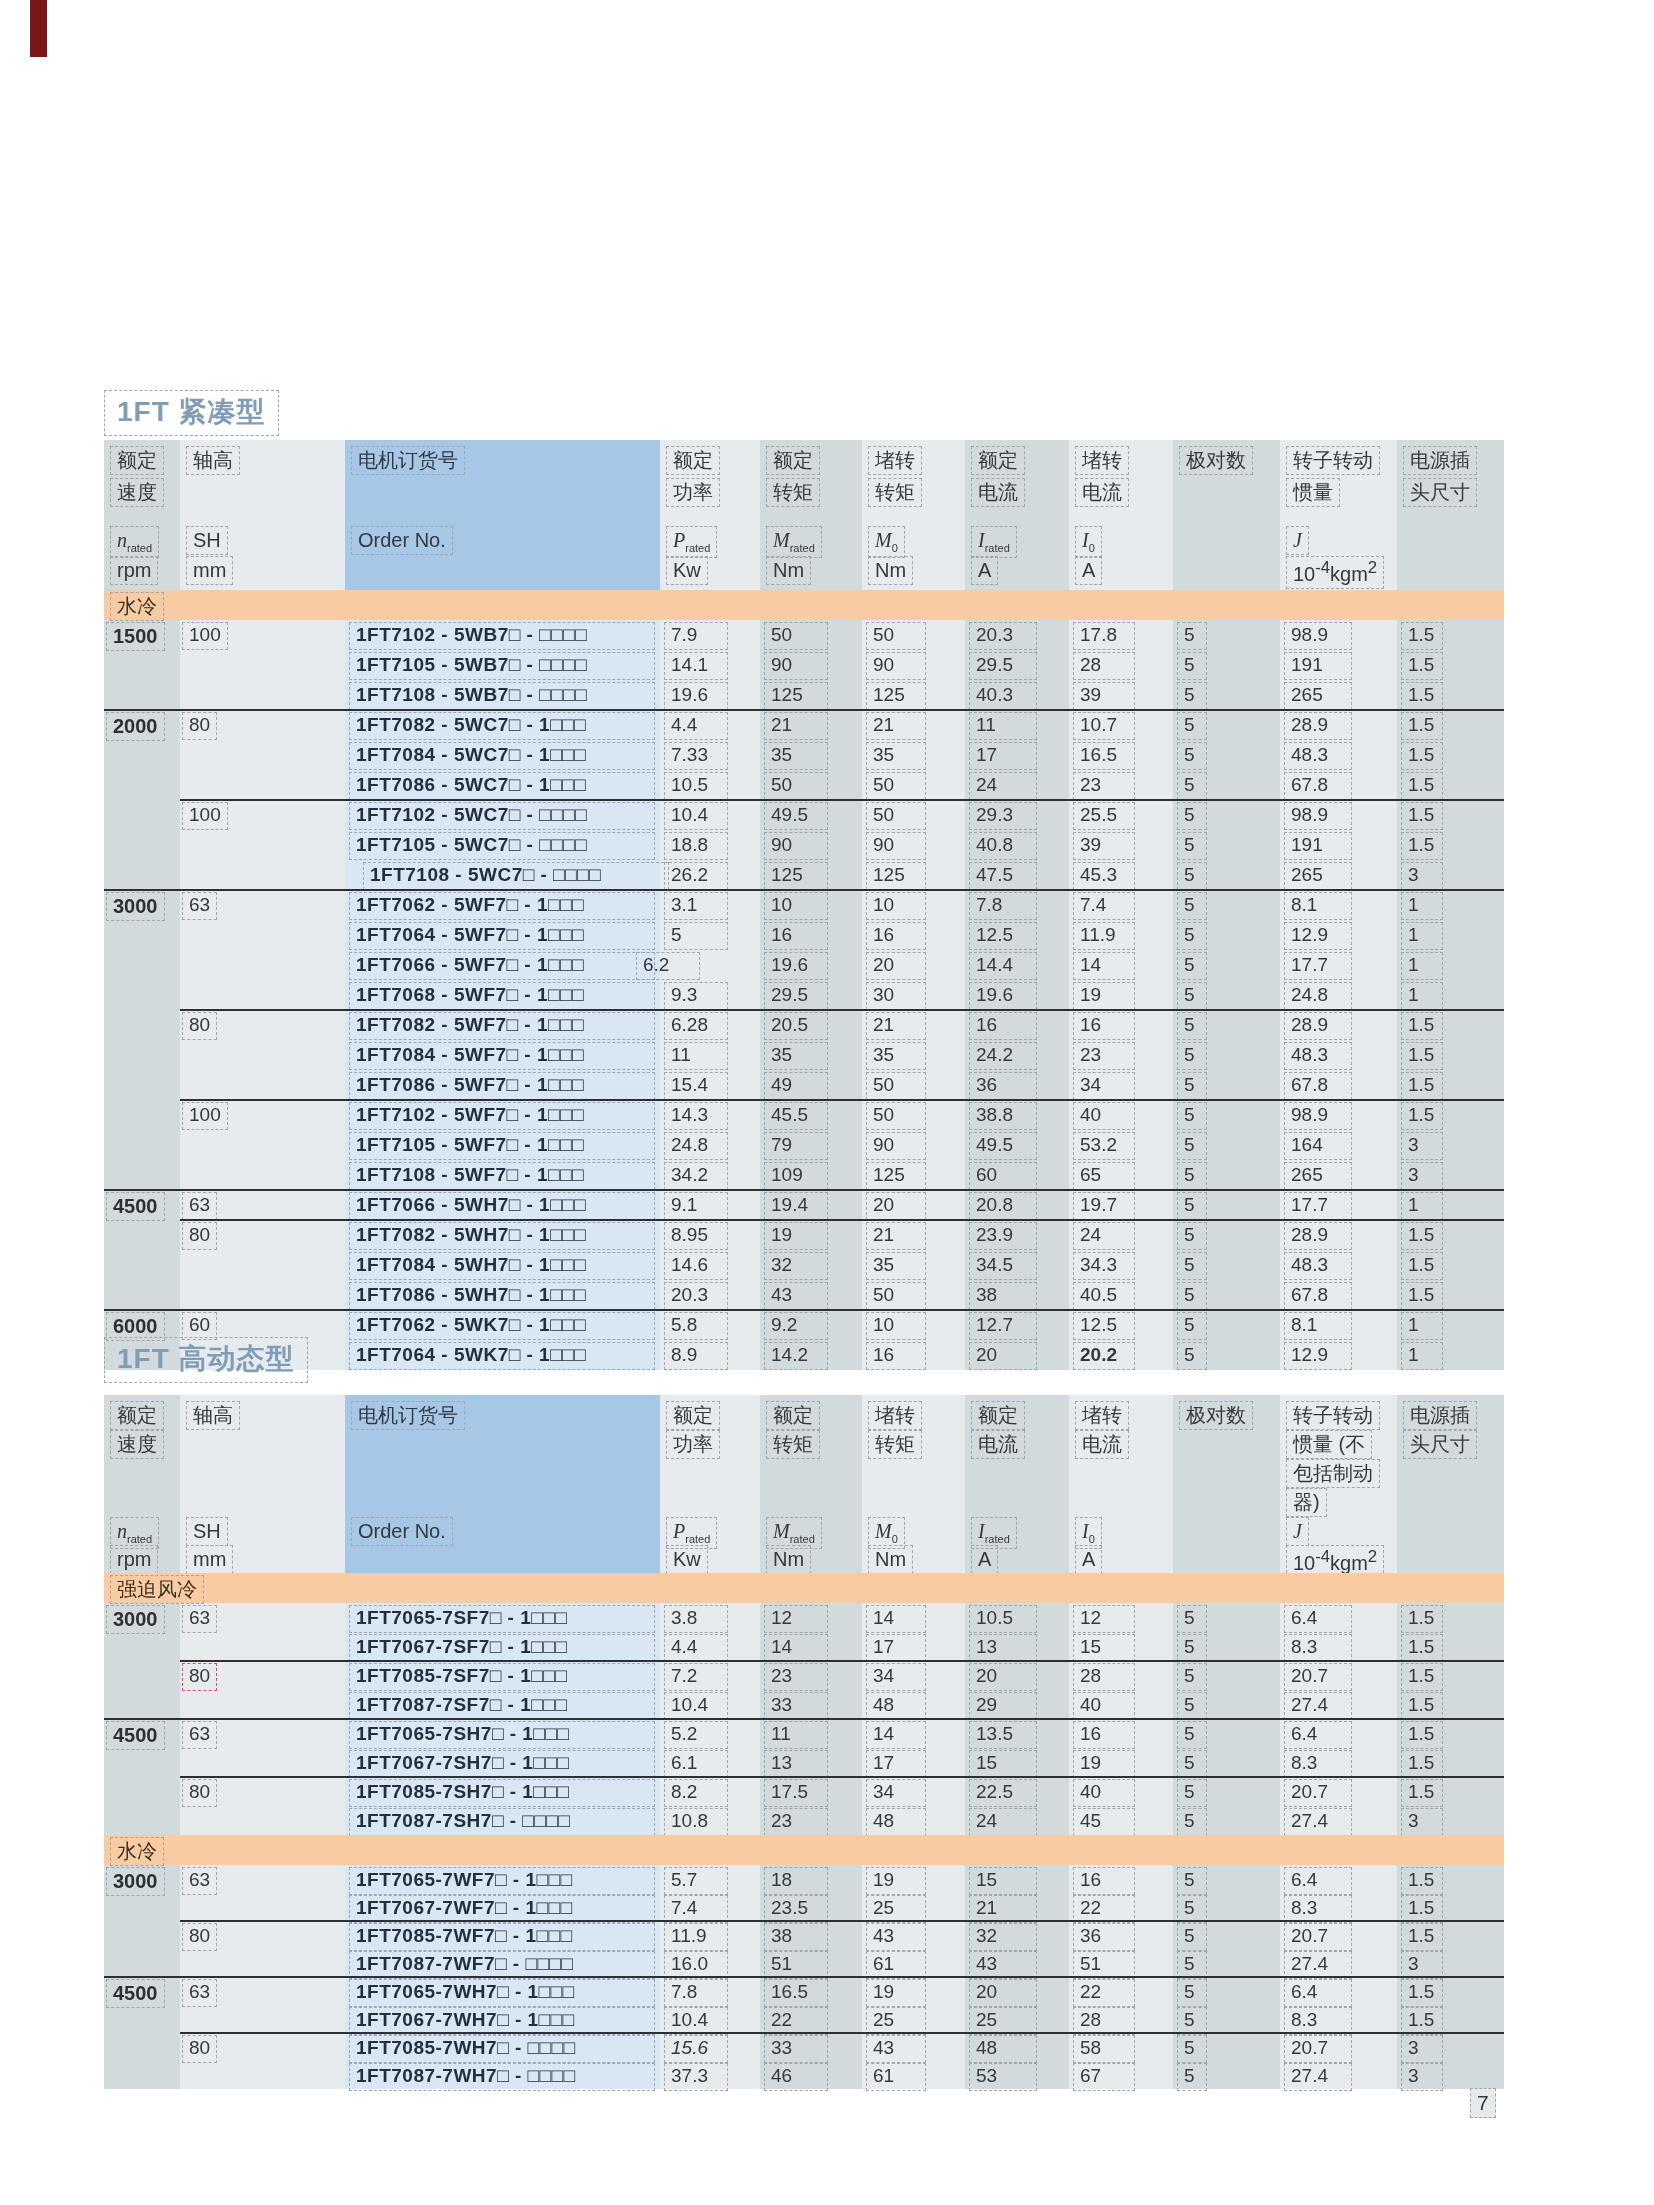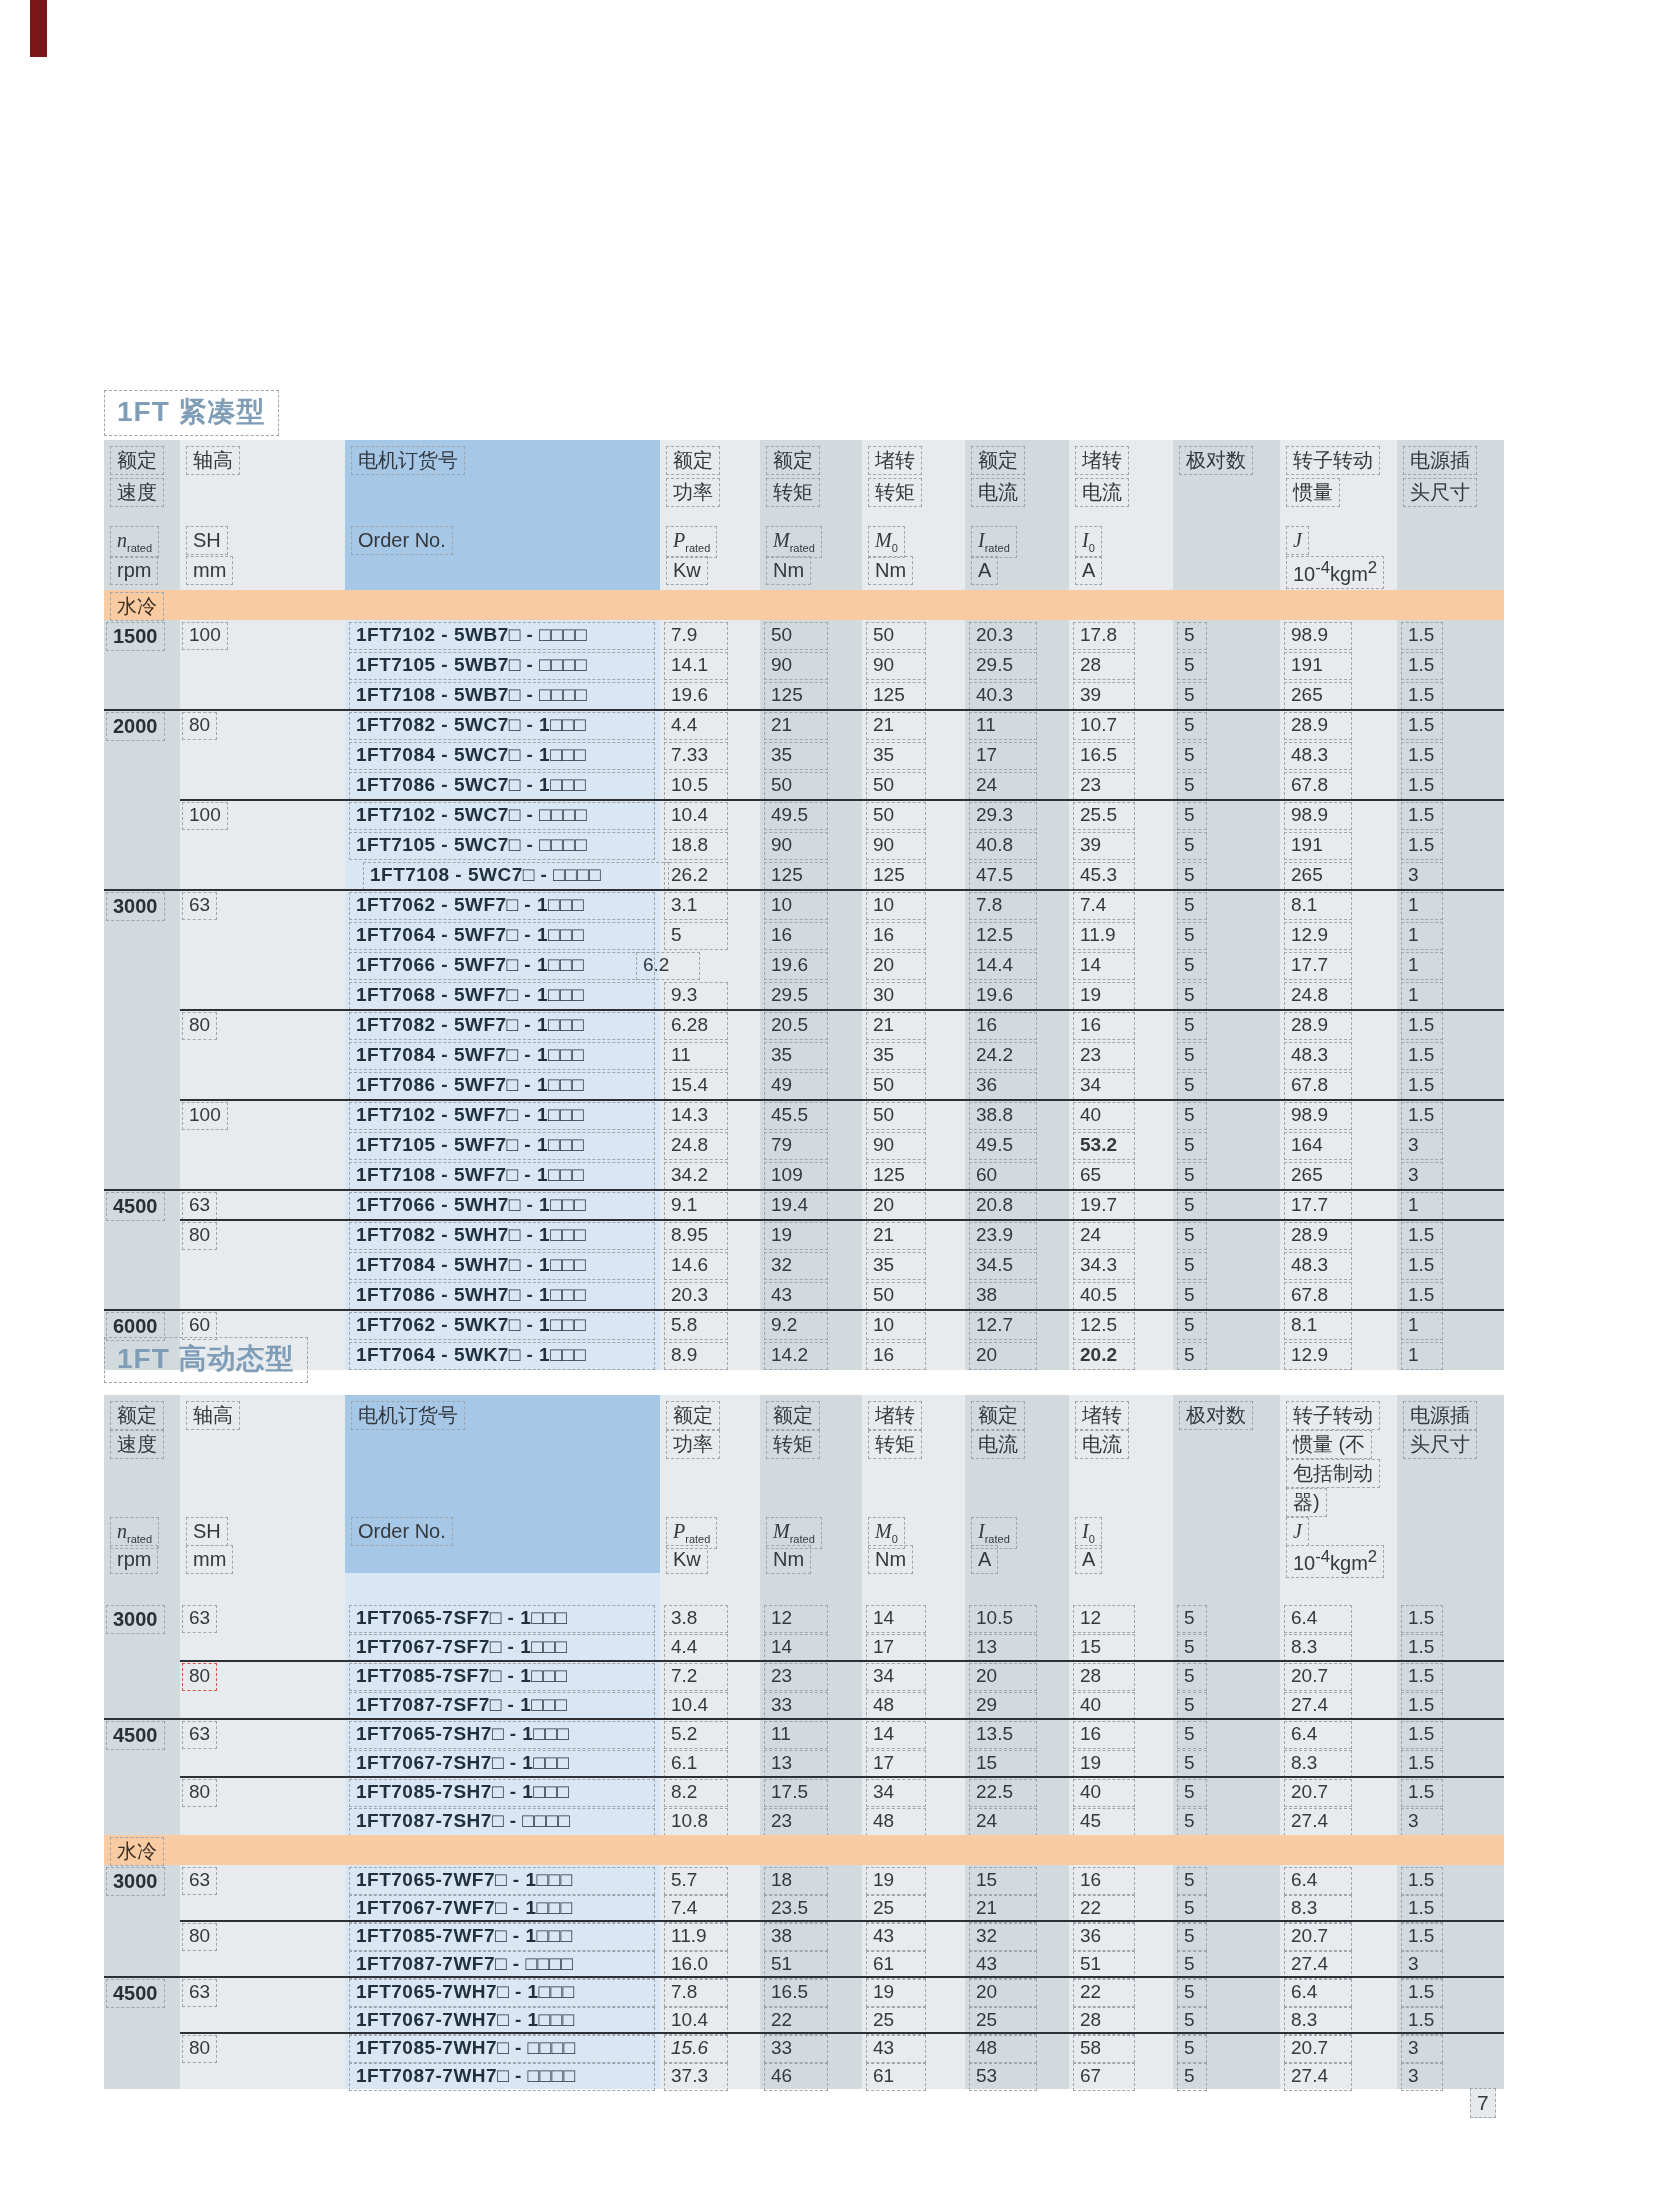--- a/index.html
+++ b/index.html
@@ -271,21 +271,21 @@
     <span class="ann abs val" style="left: 865px; top: 662px; width: 68px;">38.8</span>
     <span class="ann abs val" style="left: 969px; top: 662px; width: 62px;">40</span>
     <span class="ann abs val" style="left: 1073px; top: 662px; width: 30px;">5</span>
     <span class="ann abs val" style="left: 1180px; top: 662px; width: 68px;">98.9</span>
     <span class="ann abs val" style="left: 1297px; top: 662px; width: 42px;">1.5</span>
     <span class="ann abs orderv" style="left: 245px; top: 692px; width: 306px;">1FT7105 - 5WF7□ -  1□□□</span>
     <span class="ann abs val" style="left: 560px; top: 692px; width: 64px;">24.8</span>
     <span class="ann abs val" style="left: 660px; top: 692px; width: 64px;">79</span>
     <span class="ann abs val" style="left: 762px; top: 692px; width: 60px;">90</span>
     <span class="ann abs val" style="left: 865px; top: 692px; width: 68px;">49.5</span>
-    <span class="ann abs val" style="left: 969px; top: 692px; width: 62px; font-weight: bold;">53.2</span>
+    <span class="ann abs val" style="left: 969px; top: 692px; width: 62px;">53.2</span>
     <span class="ann abs val" style="left: 1073px; top: 692px; width: 30px;">5</span>
     <span class="ann abs val" style="left: 1180px; top: 692px; width: 68px;">164</span>
     <span class="ann abs val" style="left: 1297px; top: 692px; width: 42px;">3</span>
     <span class="ann abs orderv" style="left: 245px; top: 722px; width: 306px;">1FT7108 - 5WF7□ -  1□□□</span>
     <span class="ann abs val" style="left: 560px; top: 722px; width: 64px;">34.2</span>
     <span class="ann abs val" style="left: 660px; top: 722px; width: 64px;">109</span>
     <span class="ann abs val" style="left: 762px; top: 722px; width: 60px;">125</span>
     <span class="ann abs val" style="left: 865px; top: 722px; width: 68px;">60</span>
     <span class="ann abs val" style="left: 969px; top: 722px; width: 62px;">65</span>
     <span class="ann abs val" style="left: 1073px; top: 722px; width: 30px;">5</span>
@@ -403,20 +403,23 @@
     <span class="ann abs unit" style="left: 971px; top: 150px;">A</span>
     <span class="ann abs cjk" style="left: 1075px; top: 6px;">极对数</span>
     <span class="ann abs cjk" style="left: 1182px; top: 6px;">转子转动</span>
     <span class="ann abs cjk" style="left: 1182px; top: 35px;">惯量 (不</span>
     <span class="ann abs cjk" style="left: 1182px; top: 64px;">包括制动</span>
     <span class="ann abs cjk" style="left: 1182px; top: 93px;">器)</span>
     <span class="ann abs sym" style="left: 1182px; top: 122px;"><i>J</i></span>
     <span class="ann abs unit" style="left: 1182px; top: 150px;">10<sup>-4</sup>kgm<sup>2</sup></span>
     <span class="ann abs cjk" style="left: 1299px; top: 6px;">电源插</span>
     <span class="ann abs cjk" style="left: 1299px; top: 35px;">头尺寸</span>
+    <div class="coolband" style="top: 178px;">
+      <span class="ann abs bandlbl" style="left: 6px; top: 2px; position: absolute;">强迫风冷</span>
+    </div>
     <span class="ann abs speedv" style="left: 2px; top: 210px;">3000</span>
     <span class="ann abs shv" style="left: 78px; top: 210px;">63</span>
     <span class="ann abs orderv" style="left: 245px; top: 210px; width: 306px;">1FT7065-7SF7□ -  1□□□</span>
     <span class="ann abs val" style="left: 560px; top: 210px; width: 64px;">3.8</span>
     <span class="ann abs val" style="left: 660px; top: 210px; width: 64px;">12</span>
     <span class="ann abs val" style="left: 762px; top: 210px; width: 60px;">14</span>
     <span class="ann abs val" style="left: 865px; top: 210px; width: 68px;">10.5</span>
     <span class="ann abs val" style="left: 969px; top: 210px; width: 62px;">12</span>
     <span class="ann abs val" style="left: 1073px; top: 210px; width: 30px;">5</span>
     <span class="ann abs val" style="left: 1180px; top: 210px; width: 68px;">6.4</span>

